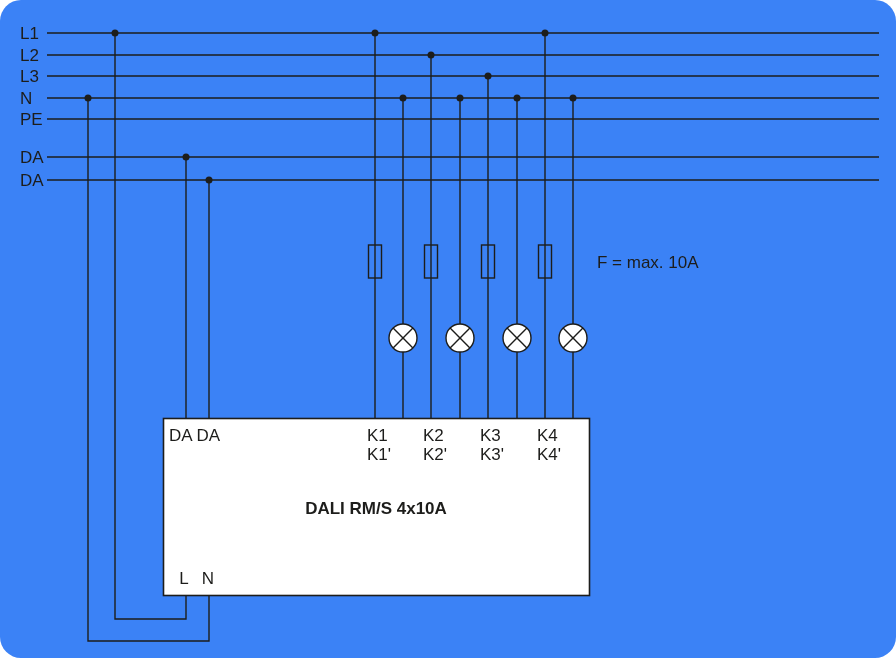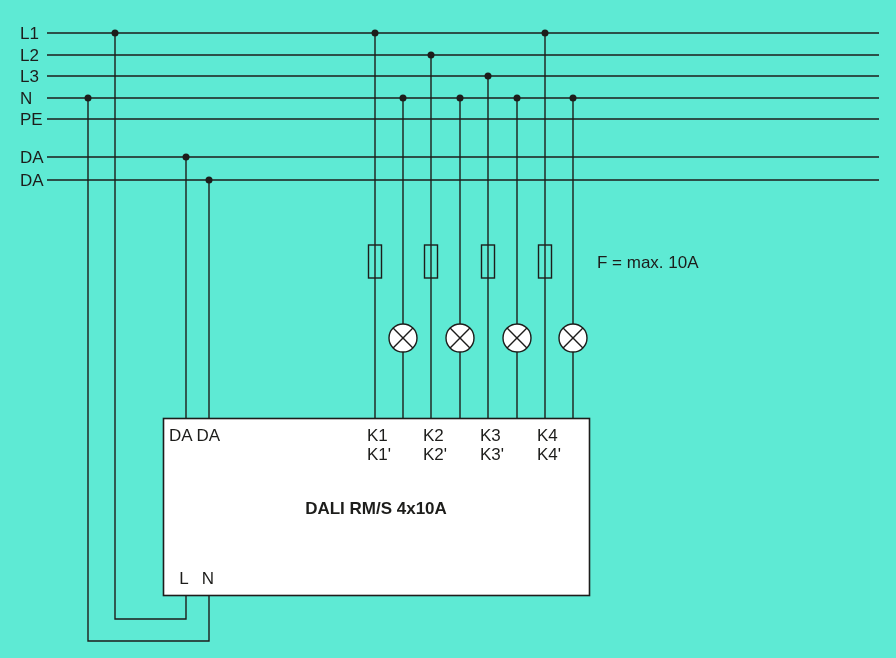--- a/index.html
+++ b/index.html
@@ -3,24 +3,25 @@
 <meta charset="utf-8">
 <style>
   html, body {
     margin: 0;
     padding: 0;
     background: #ffffff;
   }
   .page {
     width: 896px;
     height: 658px;
-    background: #5eead4;
+    background: #3b82f6;
     position: relative;
     overflow: hidden;
     font-family: "Liberation Sans", sans-serif;
+    border-radius: 21px;
   }
   svg {
     display: block;
   }
   svg text {
     font-family: "Liberation Sans", sans-serif;
     fill: #1d1d1b;
   }
   .lbl   { font-size: 17px; }
   .title { font-size: 17px; font-weight: bold; }

